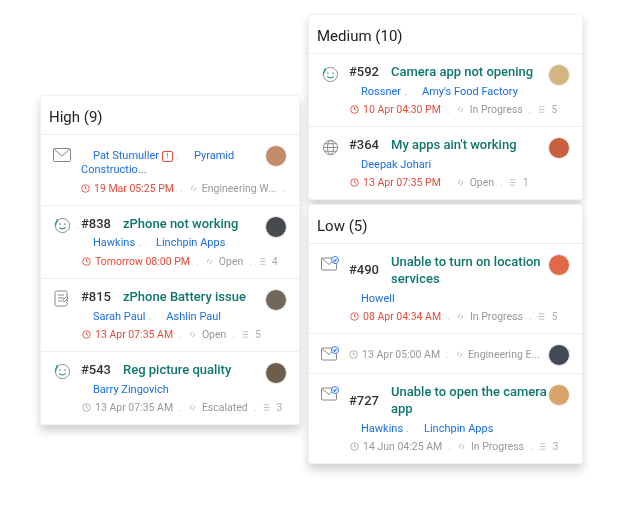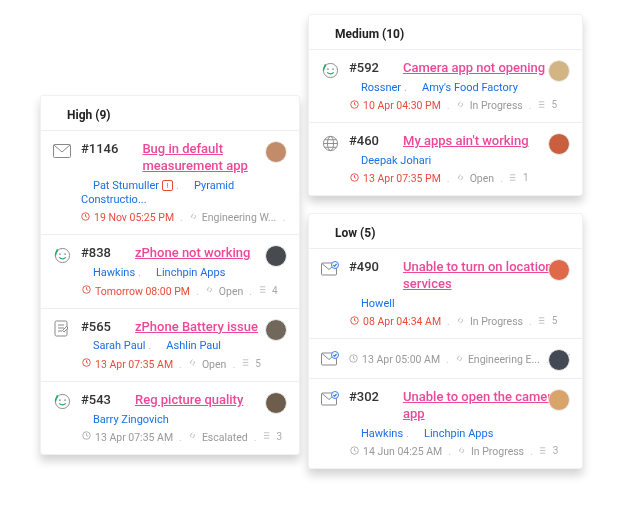--- a/index.html
+++ b/index.html
@@ -14,23 +14,23 @@
     font-size: 12px;
   }
   .card {
     position: absolute;
     background: #ffffff;
     border: 1px solid #f1f1f1;
     border-radius: 3px;
     box-shadow: 0 6px 10px rgba(0,0,0,0.18);
   }
   .card-title {
-    font-weight: 700;
-    font-size: 12px;
-    padding: 12px 14px 8px 26px;
+    font-weight: 400;
+    font-size: 15px;
+    padding: 12px 14px 8px 8px;
     color: #222;
   }
   .ticket {
     border-top: 1px solid #eee;
     padding: 10px 12px 10px 12px;
     display: flex;
     align-items: flex-start;
     gap: 10px;
     position: relative;
     cursor: pointer;
@@ -43,55 +43,54 @@
     display: flex;
     align-items: center;
     justify-content: center;
   }
   .ticket-body {
     flex: 1 1 auto;
     min-width: 0;
   }
   .ticket-line1 {
     display: flex;
-    gap: 24px;
-    align-items: flex-start;
+    gap: 12px;
+    align-items: center;
     font-size: 13px;
     line-height: 1.3;
   }
   .ticket-id {
     color: #333;
     font-weight: 500;
   }
   .ticket-subject {
-    color: #ec4899;
+    color: #0f766e;
     font-weight: 500;
     white-space: normal;
     word-break: break-word;
-    text-decoration: underline;
   }
   .contact-line {
     margin-top: 4px;
     font-size: 11px;
     line-height: 1.3;
   }
   .contact-line .link {
     color: #1b6fe3;
     padding-left: 12px;
   }
   .dot-sep {
     color: #bbb;
     margin: 0 3px;
   }
   .meta-line {
     margin-top: 4px;
     font-size: 10.5px;
     color: #999;
     display: flex;
-    align-items: flex-start;
+    align-items: center;
     gap: 4px;
     white-space: nowrap;
     overflow: hidden;
   }
   .meta-line .sep { color:#ccc; margin:0 2px; }
   .due-red { color: #e74c3c; }
   .thread-count { color:#aaa; font-size:10px; }
   .avatar {
     width: 22px;
     height: 22px;
@@ -133,35 +132,31 @@
   </div>
 
   <div class="ticket">
     <div class="ticket-icon">
       <svg width="18" height="14" viewBox="0 0 18 14">
           <rect x="0.5" y="0.5" width="17" height="13" rx="1" fill="none" stroke="#888"></rect>
           <path d="M1 1 L9 8 L17 1" fill="none" stroke="#888"></path>
         </svg>
     </div>
     <div class="ticket-body">
-      <div class="ticket-line1">
-        <span class="ticket-id">#1146</span>
-        <span class="ticket-subject">Bug in default measurement app</span>
-      </div>
       <div class="contact-line">
         <span class="link">Pat Stumuller</span><span class="badge-red">!</span><span class="dot-sep">.</span><span class="link">Pyramid Constructio...</span>
       </div>
       <div class="meta-line">
         <span class="mini-icon due-red">
             <svg width="9" height="9" viewBox="0 0 10 10">
               <circle cx="5" cy="5" r="4.2" fill="none" stroke="currentColor"></circle>
               <path d="M5 2.5 V5 L6.8 6" stroke="currentColor" fill="none"></path>
             </svg>
           </span>
-        <span class="due-red">19 Nov 05:25 PM</span>
+        <span class="due-red">19 Mar 05:25 PM</span>
         <span class="sep">.</span>
         <span class="mini-icon">
             <svg width="9" height="9" viewBox="0 0 10 10">
               <path d="M3.5 6.5 A2 2 0 0 1 3.5 3.5 L5 2 M6.5 3.5 A2 2 0 0 1 6.5 6.5 L5 8" stroke="#aaa" fill="none"></path>
             </svg>
           </span>
         <span>Engineering W...</span>
         <span class="sep">.</span>
 
       </div>
@@ -218,21 +213,21 @@
   <div class="ticket">
     <div class="ticket-icon">
       <svg width="16" height="17" viewBox="0 0 16 17">
           <rect x="1" y="1" width="12" height="15" rx="1.5" fill="none" stroke="#888"></rect>
           <path d="M4 5 H10 M4 8 H10 M4 11 H8" stroke="#888"></path>
           <path d="M10 12 L14 8 L12.5 6.5 L8.5 10.5 Z" fill="#fff" stroke="#888"></path>
         </svg>
     </div>
     <div class="ticket-body">
       <div class="ticket-line1">
-        <span class="ticket-id">#565</span>
+        <span class="ticket-id">#815</span>
         <span class="ticket-subject">zPhone Battery issue</span>
       </div>
       <div class="contact-line">
         <span class="link">Sarah Paul</span><span class="dot-sep">.</span><span class="link">Ashlin Paul</span>
       </div>
       <div class="meta-line">
         <span class="mini-icon due-red">
             <svg width="9" height="9" viewBox="0 0 10 10">
               <circle cx="5" cy="5" r="4.2" fill="none" stroke="currentColor"></circle>
               <path d="M5 2.5 V5 L6.8 6" stroke="currentColor" fill="none"></path>
@@ -360,21 +355,21 @@
   <div class="ticket">
     <div class="ticket-icon">
       <svg width="17" height="17" viewBox="0 0 18 18">
           <circle cx="9" cy="9" r="7.5" fill="none" stroke="#888"></circle>
           <ellipse cx="9" cy="9" rx="3.2" ry="7.5" fill="none" stroke="#888"></ellipse>
           <path d="M1.5 9 H16.5 M2.6 5 H15.4 M2.6 13 H15.4" stroke="#888"></path>
         </svg>
     </div>
     <div class="ticket-body">
       <div class="ticket-line1">
-        <span class="ticket-id">#460</span>
+        <span class="ticket-id">#364</span>
         <span class="ticket-subject">My apps ain't working</span>
       </div>
       <div class="contact-line">
         <span class="link">Deepak Johari</span>
       </div>
       <div class="meta-line">
         <span class="mini-icon due-red">
             <svg width="9" height="9" viewBox="0 0 10 10">
               <circle cx="5" cy="5" r="4.2" fill="none" stroke="currentColor"></circle>
               <path d="M5 2.5 V5 L6.8 6" stroke="currentColor" fill="none"></path>
@@ -394,21 +389,21 @@
               <path d="M1 8 H7 M1 5 H7 M1 2 H7" stroke="#bbb"></path>
             </svg>
           </span>
           <span class="thread-count">1</span>
       </div>
     </div>
     <div class="avatar av6"></div>
   </div>
 </div>
 
-<div class="card" style="left:308px; top:213px; width:275px;">
+<div class="card" style="left:308px; top:204px; width:275px;">
   <div class="card-title">
     <span>Low</span>
     <span>(<span>5</span>)</span>
   </div>
 
   <div class="ticket">
     <div class="ticket-icon">
       <svg width="18" height="16" viewBox="0 0 18 16">
           <rect x="0.5" y="2" width="15" height="12" rx="1" fill="none" stroke="#888"></rect>
           <path d="M1 2.5 L8 8.5 L15 2.5" fill="none" stroke="#888"></path>
@@ -492,21 +487,21 @@
     <div class="ticket-icon">
       <svg width="18" height="16" viewBox="0 0 18 16">
           <rect x="0.5" y="2" width="15" height="12" rx="1" fill="none" stroke="#888"></rect>
           <path d="M1 2.5 L8 8.5 L15 2.5" fill="none" stroke="#888"></path>
           <circle cx="14" cy="4" r="3.5" fill="#fff" stroke="#3b82f6"></circle>
           <path d="M12.4 4 L13.6 5.2 L15.6 3" stroke="#3b82f6" fill="none" stroke-width="1.3"></path>
         </svg>
     </div>
     <div class="ticket-body">
       <div class="ticket-line1">
-        <span class="ticket-id">#302</span>
+        <span class="ticket-id">#727</span>
         <span class="ticket-subject">Unable to open the camera app</span>
       </div>
       <div class="contact-line">
         <span class="link">Hawkins</span><span class="dot-sep">.</span><span class="link">Linchpin Apps</span>
       </div>
       <div class="meta-line">
         <span class="mini-icon" style="color:#aaa">
             <svg width="9" height="9" viewBox="0 0 10 10">
               <circle cx="5" cy="5" r="4.2" fill="none" stroke="currentColor"></circle>
               <path d="M5 2.5 V5 L6.8 6" stroke="currentColor" fill="none"></path>

